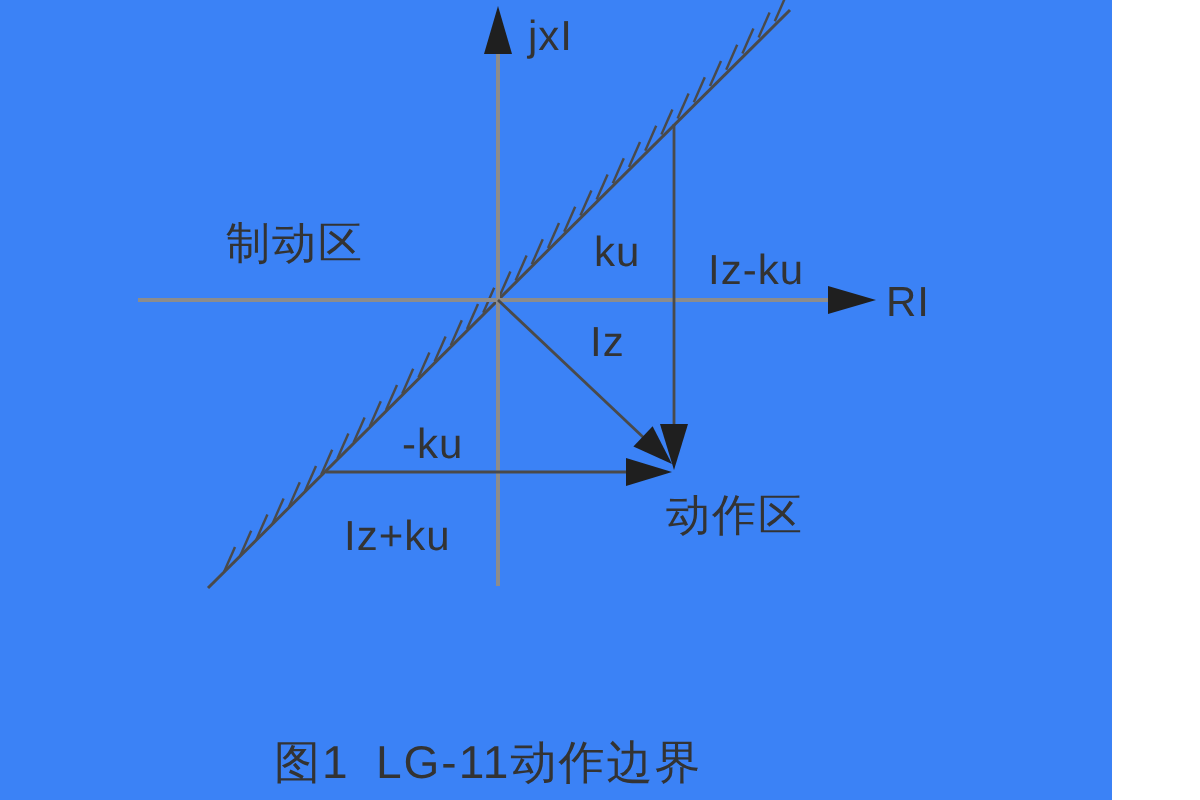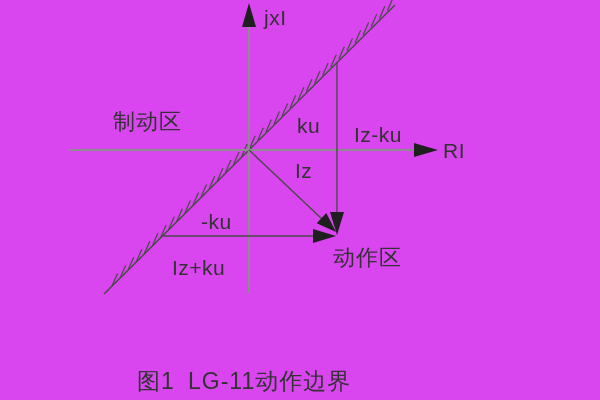--- a/index.html
+++ b/index.html
@@ -2,23 +2,23 @@
 <html><head>
 <meta charset="utf-8">
 <style>
   html, body {
     margin: 0;
     padding: 0;
     background: #ffffff;
   }
   .canvas {
     position: relative;
-    width: 600px;
+    width: 556px;
     height: 400px;
-    background: #d946ef;
+    background: #3b82f6;
     font-family: "Liberation Sans", "DejaVu Sans", sans-serif;
     overflow: hidden;
   }
   svg text {
     fill: #333333;
     font-family: "Liberation Sans", "DejaVu Sans", sans-serif;
   }
   .lbl { font-size: 21px; letter-spacing: 0.5px; }
   .lbl-cjk { font-size: 22px; letter-spacing: 1px; }
   .caption { font-size: 23px; letter-spacing: 1px; }

